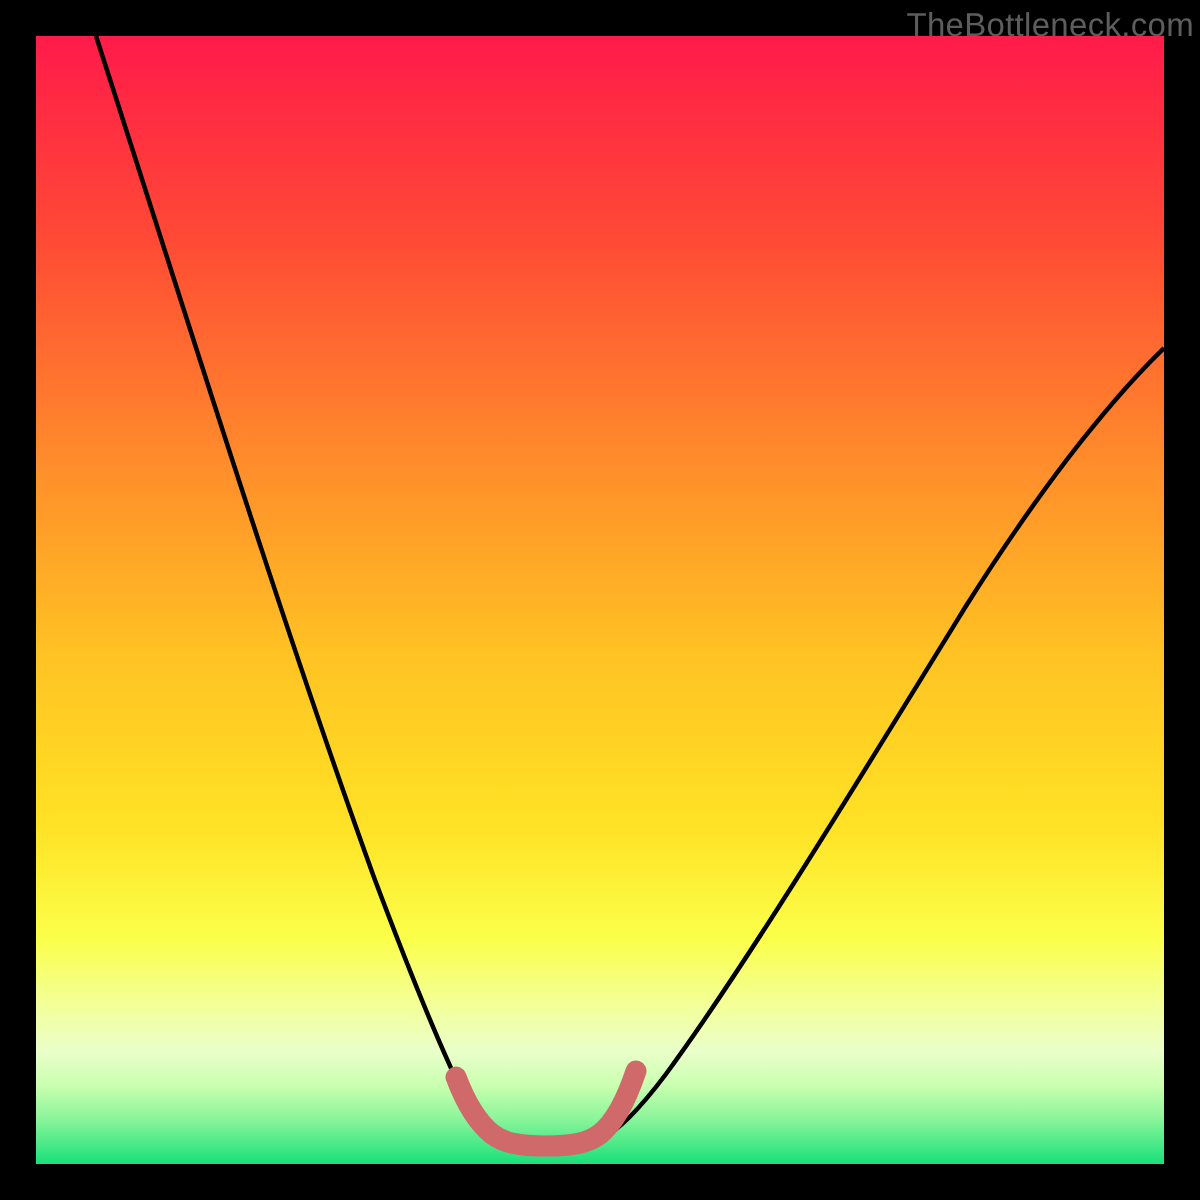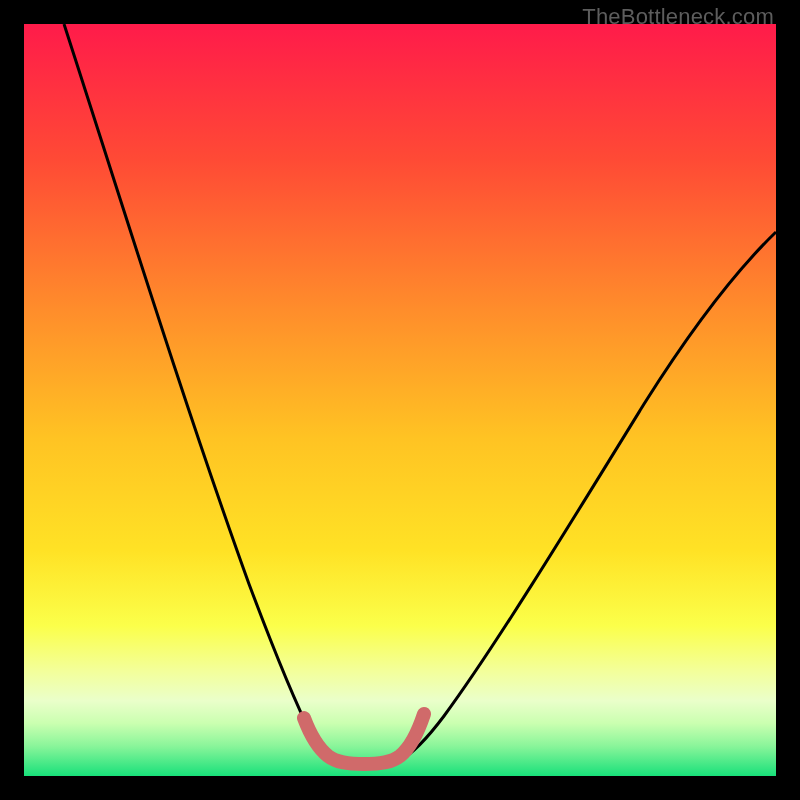--- a/index.html
+++ b/index.html
@@ -21,21 +21,21 @@
   .plot {
     position: absolute;
     left: 0;
     top: 0;
     width: 752px;
     height: 752px;
   }
   .watermark {
     position: absolute;
     top: 4px;
-    right: 26px;
+    right: 4px;
     font-family: Arial, Helvetica, sans-serif;
     font-size: 22px;
     color: #5d5d5d;
     font-weight: 500;
     letter-spacing: 0.2px;
   }
 </style>
 </head>
 <body>
 

